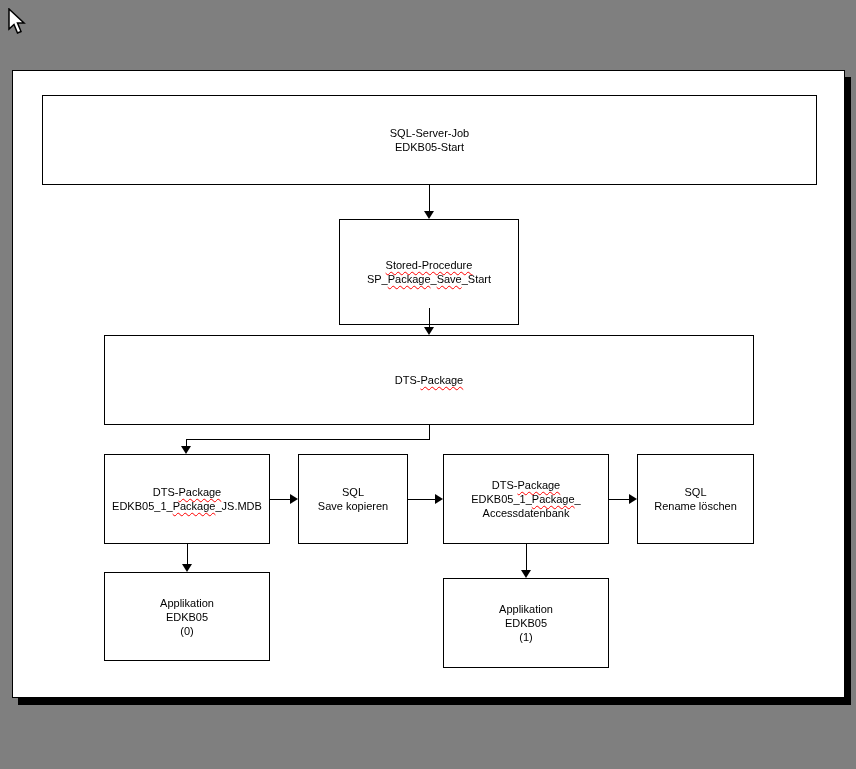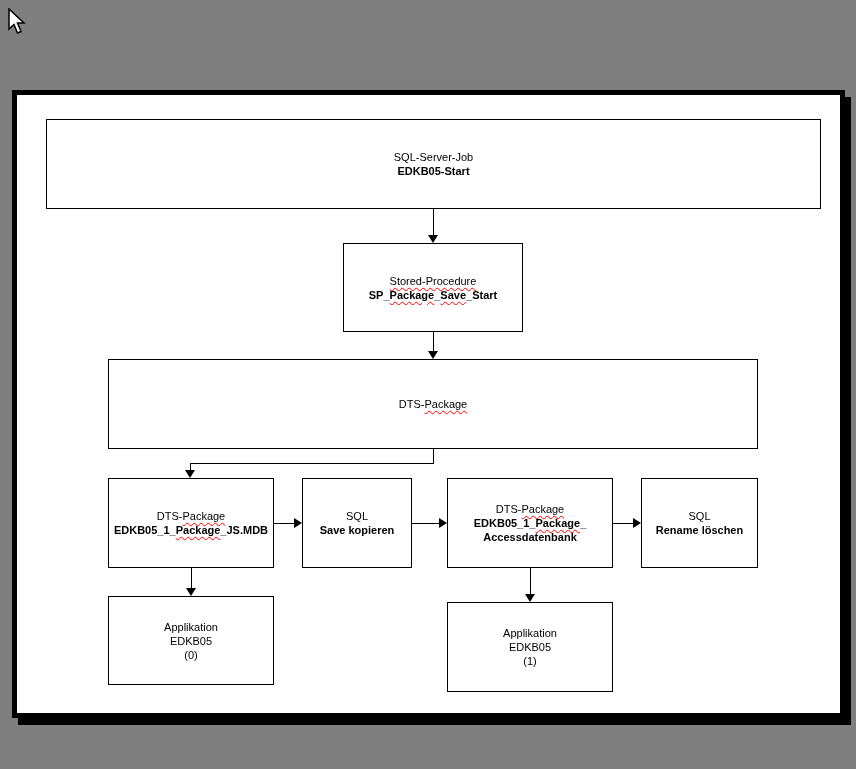--- a/index.html
+++ b/index.html
@@ -12,52 +12,51 @@
   .desktop {
     position: absolute; left: 0; top: 0;
     width: 856px; height: 769px;
     background: #7f7f7f;
   }
   .page {
     position: absolute;
     left: 12px; top: 70px;
     width: 833px; height: 628px;
     background: #ffffff;
-    border: 5px solid #000000;
+    border: 1px solid #000000;
     box-shadow: 6px 7px 0 #000000;
     box-sizing: border-box;
-    margin-top: 20px;
   }
   .node {
     position: absolute;
     box-sizing: border-box;
     border: 1px solid #000000;
     background: #ffffff;
     display: flex;
     flex-direction: column;
     align-items: center;
     justify-content: center;
     text-align: center;
     font-size: 11px;
     line-height: 14px;
     color: #000000;
     white-space: nowrap;
   }
   .node .ln { height: 14px; }
-  .bold { font-weight: bold; text-align: right; }
+  .bold { font-weight: normal; text-align: right; }
   .sq {
     text-decoration-line: underline;
     text-decoration-style: wavy;
     text-decoration-color: #ff0000;
     text-decoration-thickness: 1px;
     text-underline-offset: 2px;
   }
   
   #n-sqljob   { left: 29px;  top: 24px;  width: 775px; height: 90px; }
-  #n-storedp  { left: 326px; top: 148px; width: 180px; height: 89px; }
+  #n-storedp  { left: 326px; top: 148px; width: 180px; height: 106px; }
   #n-dts0     { left: 91px;  top: 264px; width: 650px; height: 90px; }
   #n-dts1     { left: 91px;  top: 383px; width: 166px; height: 90px; }
   #n-sqlkop   { left: 285px; top: 383px; width: 110px; height: 90px; }
   #n-dtsren   { left: 430px; top: 383px; width: 166px; height: 90px; }
   #n-sqldel   { left: 624px; top: 383px; width: 117px; height: 90px; }
   #n-app0     { left: 91px;  top: 501px; width: 166px; height: 89px; }
   #n-app1     { left: 430px; top: 507px; width: 166px; height: 90px; }
   
   .vline { position: absolute; width: 1px;  background: #000000; }
   .hline { position: absolute; height: 1px; background: #000000; }

